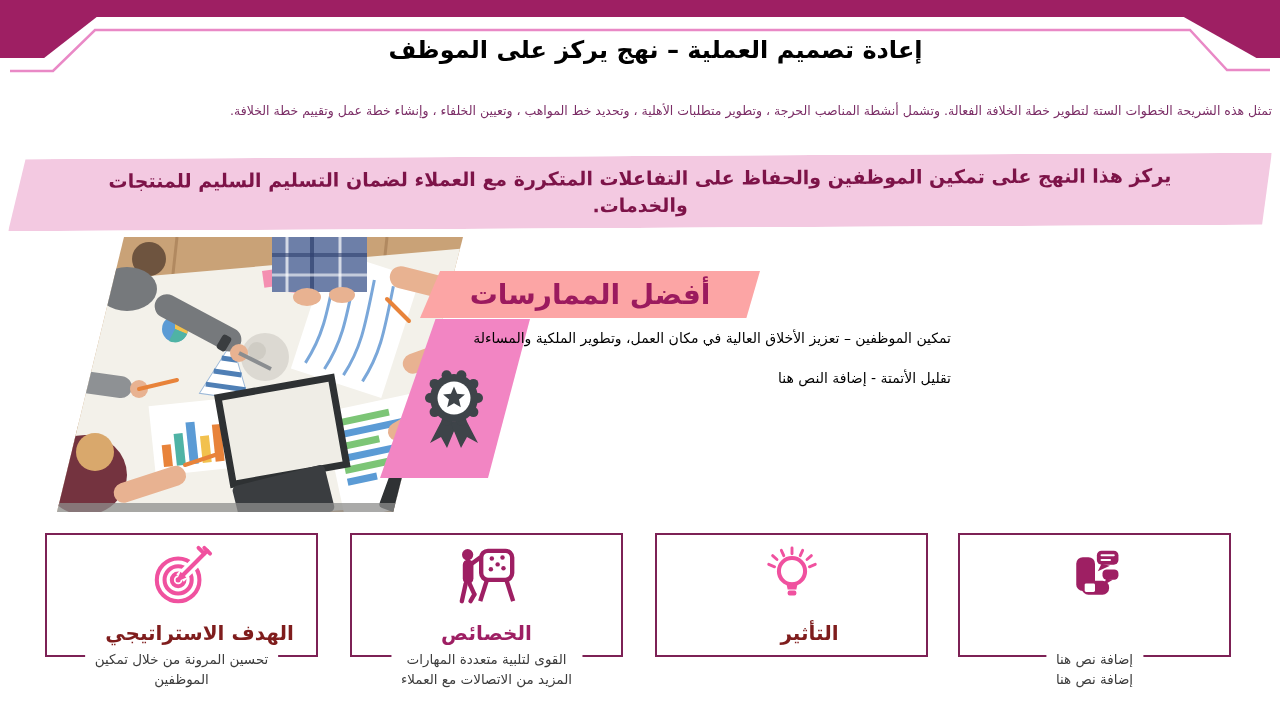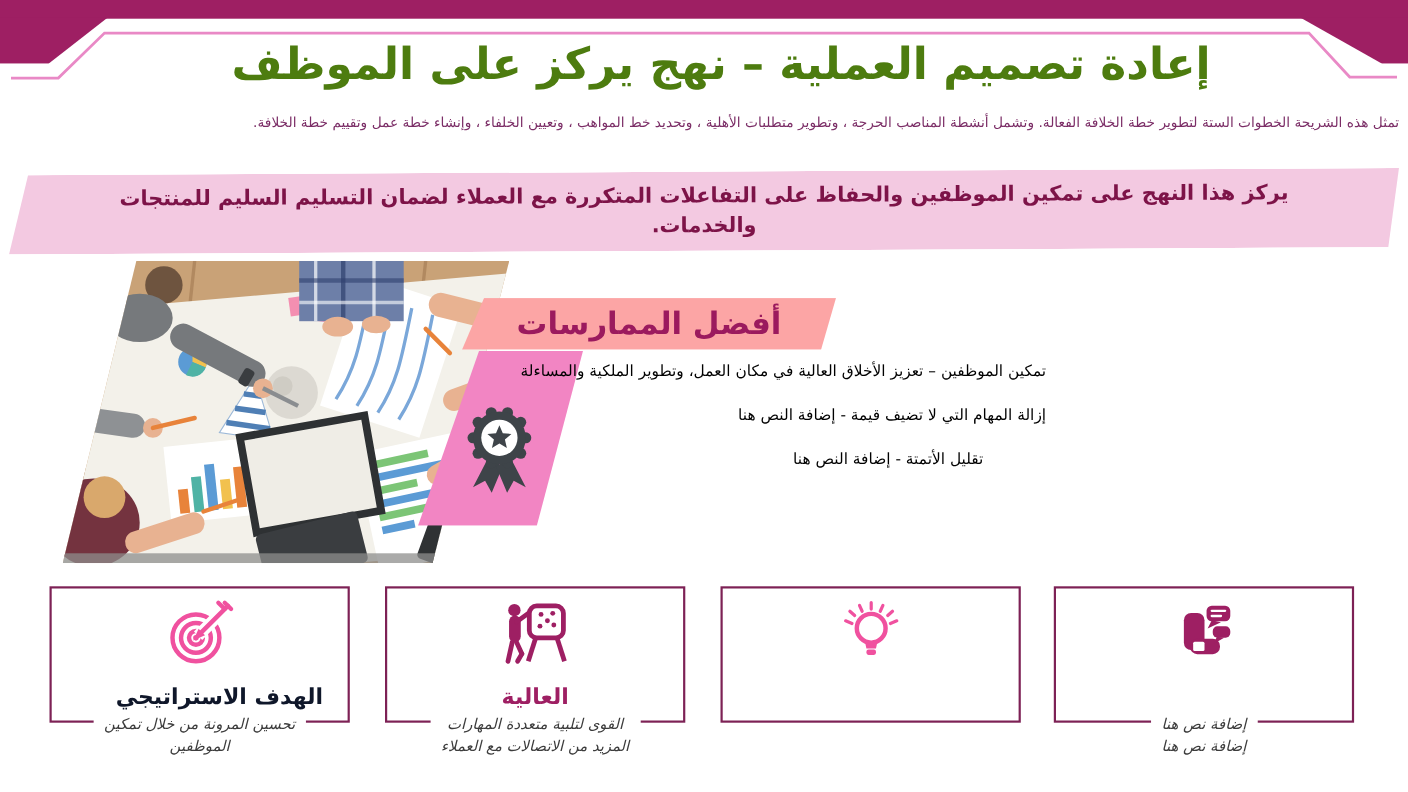--- a/index.html
+++ b/index.html
@@ -10,21 +10,21 @@
   .abs{position:absolute;}
   
   .topbar{left:0;top:0;width:1280px;height:17px;background:#9e1f63;}
   .corner-left{left:0;top:16px;width:98px;height:42px;background:#9e1f63;
     clip-path:polygon(0 0,100% 0,45% 100%,0 100%);}
   .corner-right{right:0;top:16px;width:98px;height:42px;background:#9e1f63;
     clip-path:polygon(0 0,100% 0,100% 100%,76% 100%);}
   .pinkline{left:0;top:0;width:1280px;height:90px;pointer-events:none;}
   
   .slide-title{left:0;right:0;top:36px;text-align:center;direction:rtl;
-    color:#4d7c0f;font-size:40px;font-weight:bold;padding-left:31px;}
+    color:#000000;font-size:24px;font-weight:bold;padding-left:31px;}
   .slide-desc{left:8px;right:8px;top:103px;text-align:right;direction:rtl;
     color:#7b2d66;font-size:12.5px;}
   .banner{left:8px;top:156px;width:1264px;height:72px;background:#f3c9e1;
     clip-path:polygon(1.4% 0,100% 0,99.2% 100%,0 100%);
     transform:rotate(-0.3deg);text-align:center;direction:rtl;
     color:#7d1348;font-weight:bold;font-size:19px;line-height:27px;padding-top:9px;
     box-sizing:border-box;}
   
   .photo{left:57px;top:237px;width:406px;height:275px;
     clip-path:polygon(16.5% 0,100% 0,82.8% 100%,0 100%);}
@@ -42,22 +42,22 @@
   .bp-bullets li:nth-child(3){padding-right:57px;}
   .bp-bullets li:nth-child(4){padding-right:114px;}
   
   .card{top:533px;width:273px;height:124px;border:2px solid #7d2155;
     box-sizing:border-box;background:#fff;}
   .card-icon{position:absolute;left:0;right:0;top:10px;display:flex;justify-content:center;}
   .card-title{position:absolute;left:0;right:0;top:86px;text-align:center;direction:rtl;
     font-size:20px;font-weight:bold;}
   .card-sub{position:absolute;left:50%;transform:translateX(-50%);top:114px;
     background:#fff;padding:0 10px;text-align:center;direction:rtl;white-space:nowrap;
-    color:#3c3c3c;font-size:13.5px;line-height:20px;font-style:italic;}
-  .accent-pink{color:#0f172a;padding-left:36px;}
+    color:#3c3c3c;font-size:13.5px;line-height:20px;}
+  .accent-pink{color:#7f1d1d;padding-left:36px;}
   .accent-dark{color:#9e1f63;}
 </style>
 </head>
 <body>
 
 <div class="abs topbar"></div>
 <div class="abs corner-left"></div>
 <div class="abs corner-right"></div>
 <svg class="abs pinkline" viewBox="0 0 1280 90">
   <polyline points="10,71 53,71 95,30 1190,30 1227,70 1270,70" fill="none" stroke="#e989c6" stroke-width="2.5"></polyline>
@@ -214,21 +214,20 @@
       </g>
       <circle cx="40" cy="32" r="16.5" fill="#ffffff"></circle>
       <polygon points="40,20.5 43.1,27.8 50.9,28.5 45,33.6 46.8,41.3 40,37.2 33.2,41.3 35,33.6 29.1,28.5 36.9,27.8"></polygon>
     </g>
   </svg>
 </div>
 <div class="abs bp-title">أفضل الممارسات</div>
 
 <ul class="abs bp-bullets">
   <li>تمكين الموظفين – تعزيز الأخلاق العالية في مكان العمل، وتطوير الملكية والمساءلة</li>
-  <li>إزالة المهام التي لا تضيف قيمة - إضافة النص هنا</li>
   <li>تقليل الأتمتة - إضافة النص هنا</li>
 </ul>
 
 <div class="abs card" style="left:45px;">
   <div class="card-icon">
     <svg width="62" height="62" viewBox="0 0 64 64">
       <g fill="none" stroke="#f0519f" stroke-width="4.2">
         <circle cx="28" cy="36" r="22"></circle>
         <circle cx="28" cy="36" r="14"></circle>
         <circle cx="28" cy="36" r="6.5"></circle>
@@ -266,21 +265,21 @@
         <rect x="7" y="15" width="11" height="25" rx="5.5"></rect>
       </g>
       <g stroke="#9e1f63" stroke-width="4.5" stroke-linecap="round">
         <line x1="14" y1="21" x2="25" y2="13"></line>
         <line x1="10" y1="40" x2="6" y2="58"></line>
         <line x1="14" y1="40" x2="19" y2="51"></line>
         <line x1="19" y1="51" x2="15" y2="58"></line>
       </g>
     </svg>
   </div>
-  <div class="card-title accent-dark">العالية</div>
+  <div class="card-title accent-dark">الخصائص</div>
   <div class="card-sub">
     <div>القوى لتلبية متعددة المهارات</div>
     <div>المزيد من الاتصالات مع العملاء</div>
   </div>
 </div>
 
 <div class="abs card" style="left:655px;">
   <div class="card-icon">
     <svg width="62" height="62" viewBox="0 0 64 64">
       <g stroke="#f0519f" stroke-width="3" stroke-linecap="round">
@@ -290,20 +289,21 @@
         <line x1="12" y1="11" x2="16.5" y2="15"></line>
         <line x1="52" y1="11" x2="47.5" y2="15"></line>
         <line x1="8" y1="20" x2="14" y2="22.5"></line>
         <line x1="56" y1="20" x2="50" y2="22.5"></line>
       </g>
       <circle cx="32" cy="27" r="13.5" fill="#ffffff" stroke="#f0519f" stroke-width="4.2"></circle>
       <path d="M26,39 L38,39 L36.5,46 L27.5,46 Z" fill="#f0519f"></path>
       <rect x="27.5" y="47" width="9" height="5" rx="2" fill="#f0519f"></rect>
     </svg>
   </div>
+  <div class="card-title accent-pink">التأثير</div>
 </div>
 
 <div class="abs card" style="left:958px;">
   <div class="card-icon">
     <svg width="60" height="60" viewBox="0 0 64 64">
       <g fill="#9e1f63">
         <rect x="12" y="13" width="20" height="36" rx="7"></rect>
         <rect x="18" y="38" width="29" height="15" rx="7"></rect>
         <rect x="34" y="6" width="23" height="15" rx="5"></rect>
         <polygon points="39,20 35,28 48,22"></polygon>

